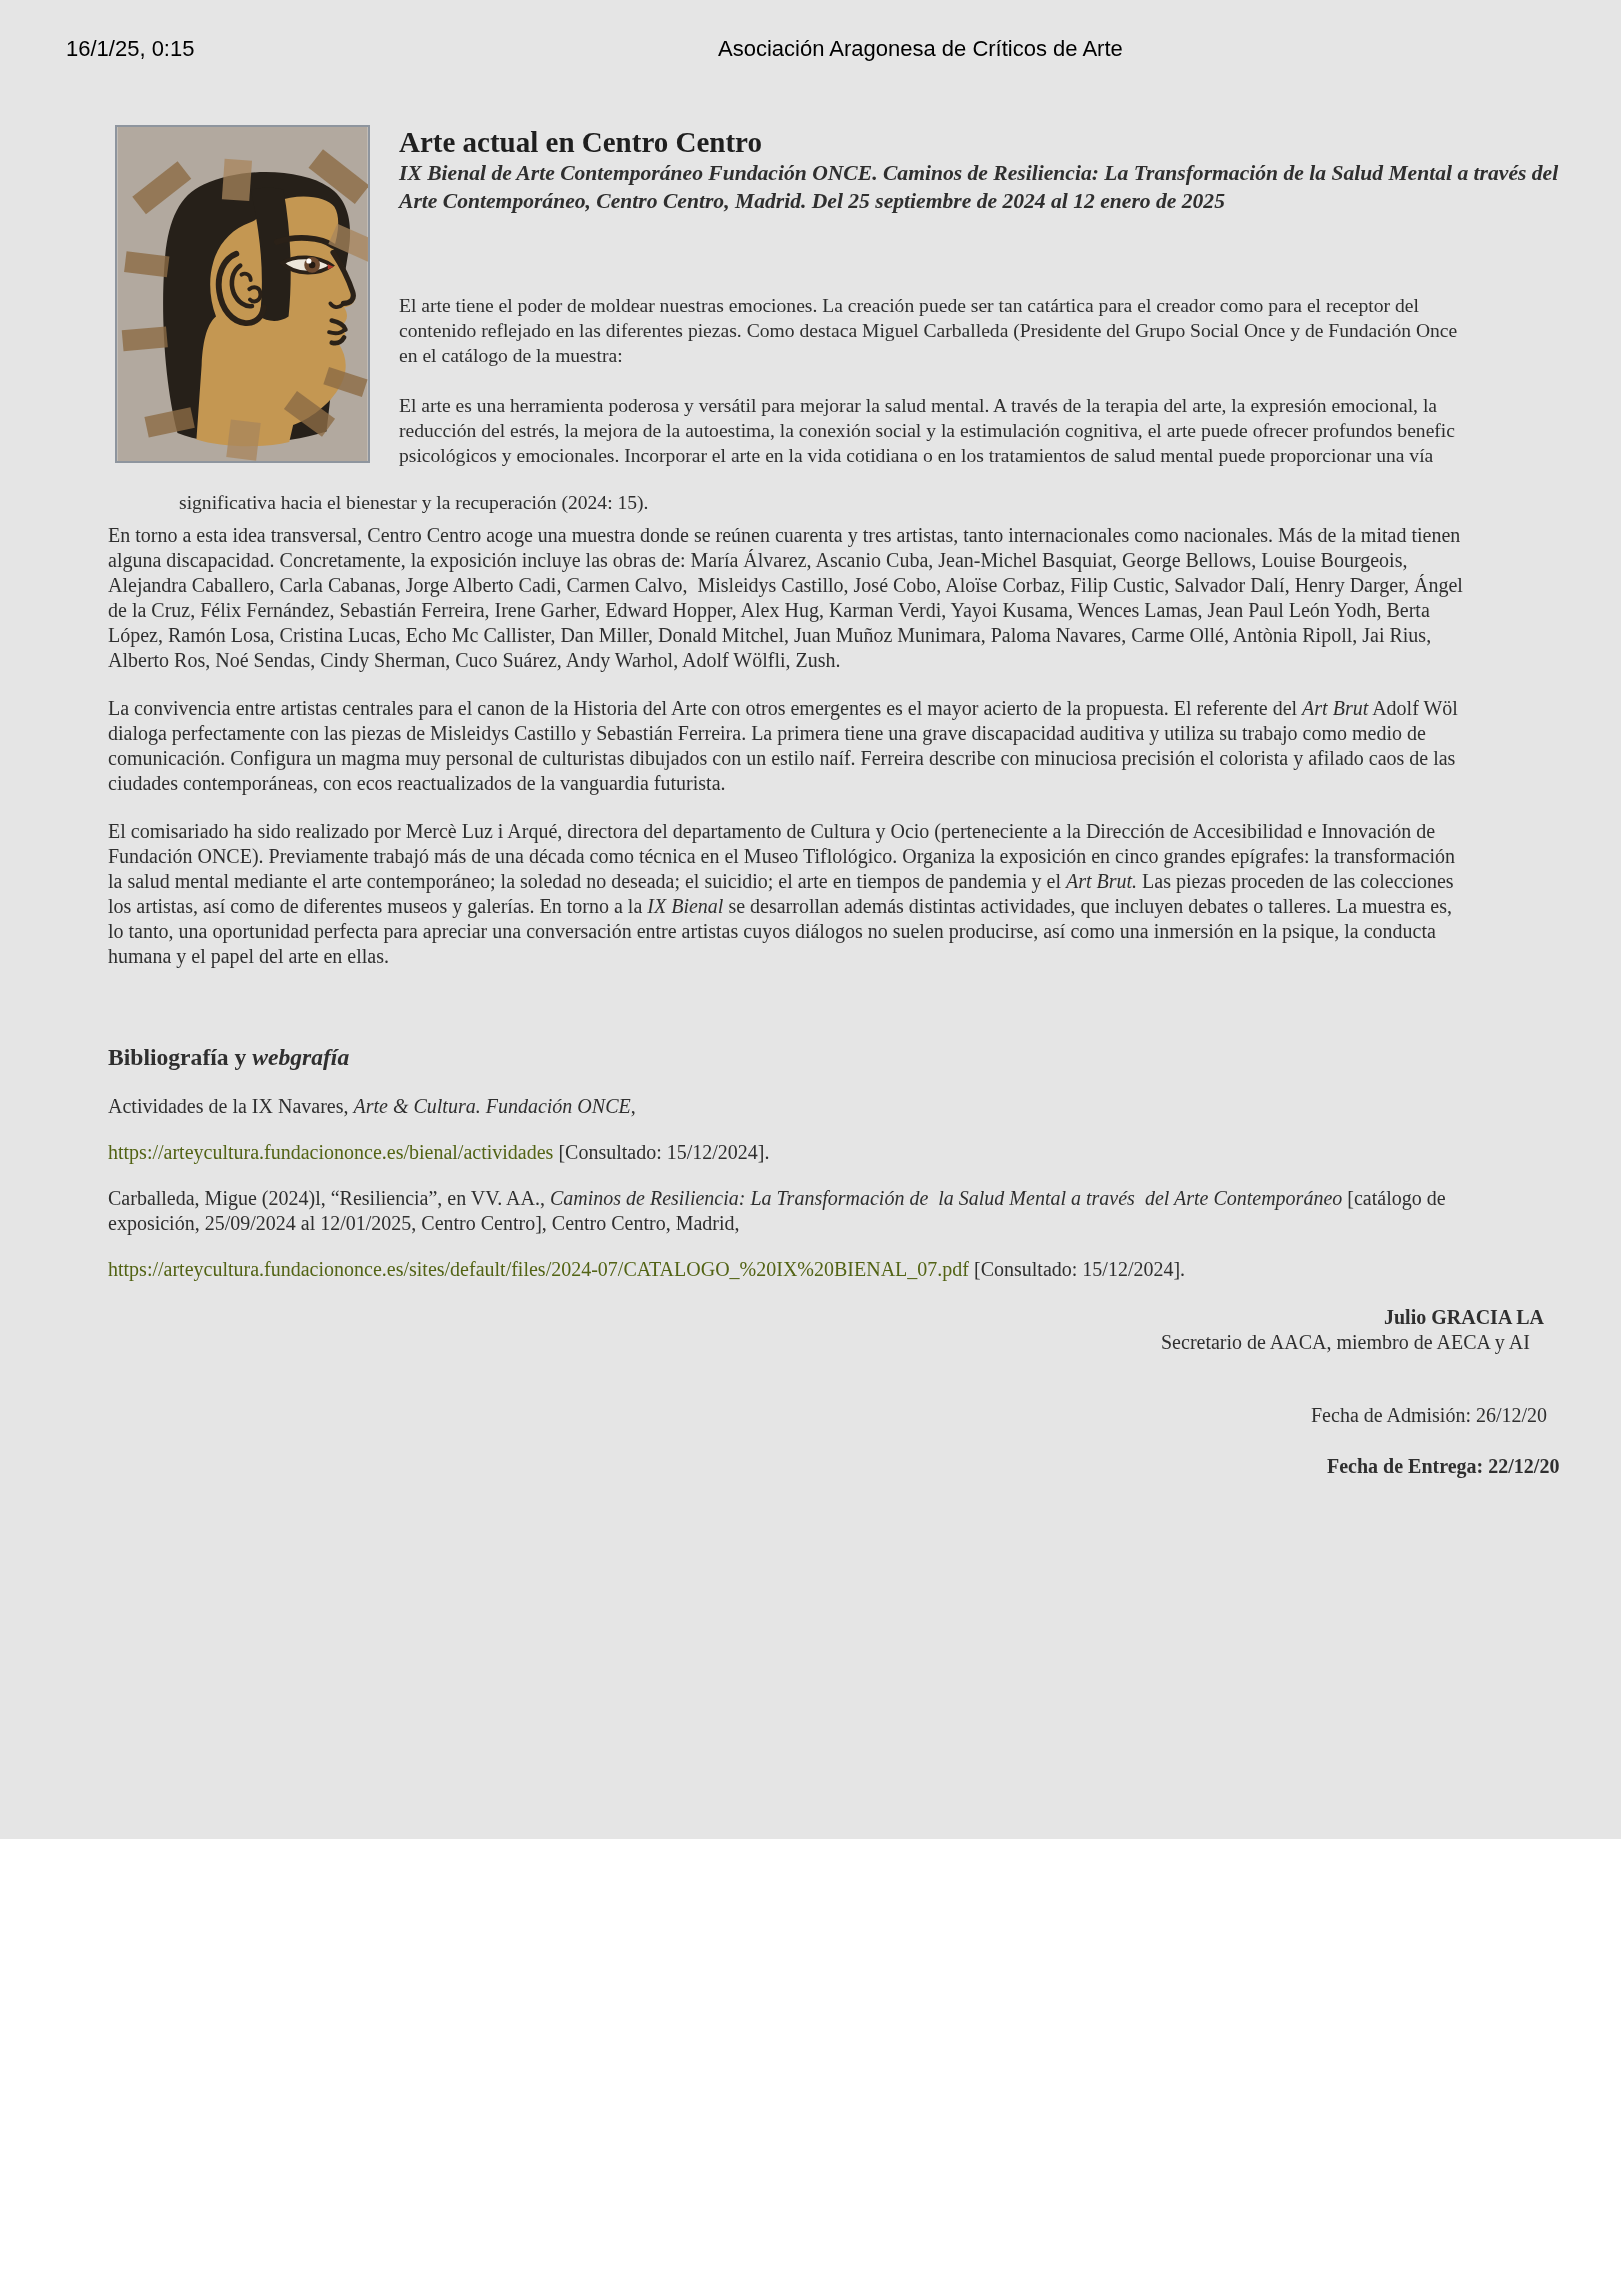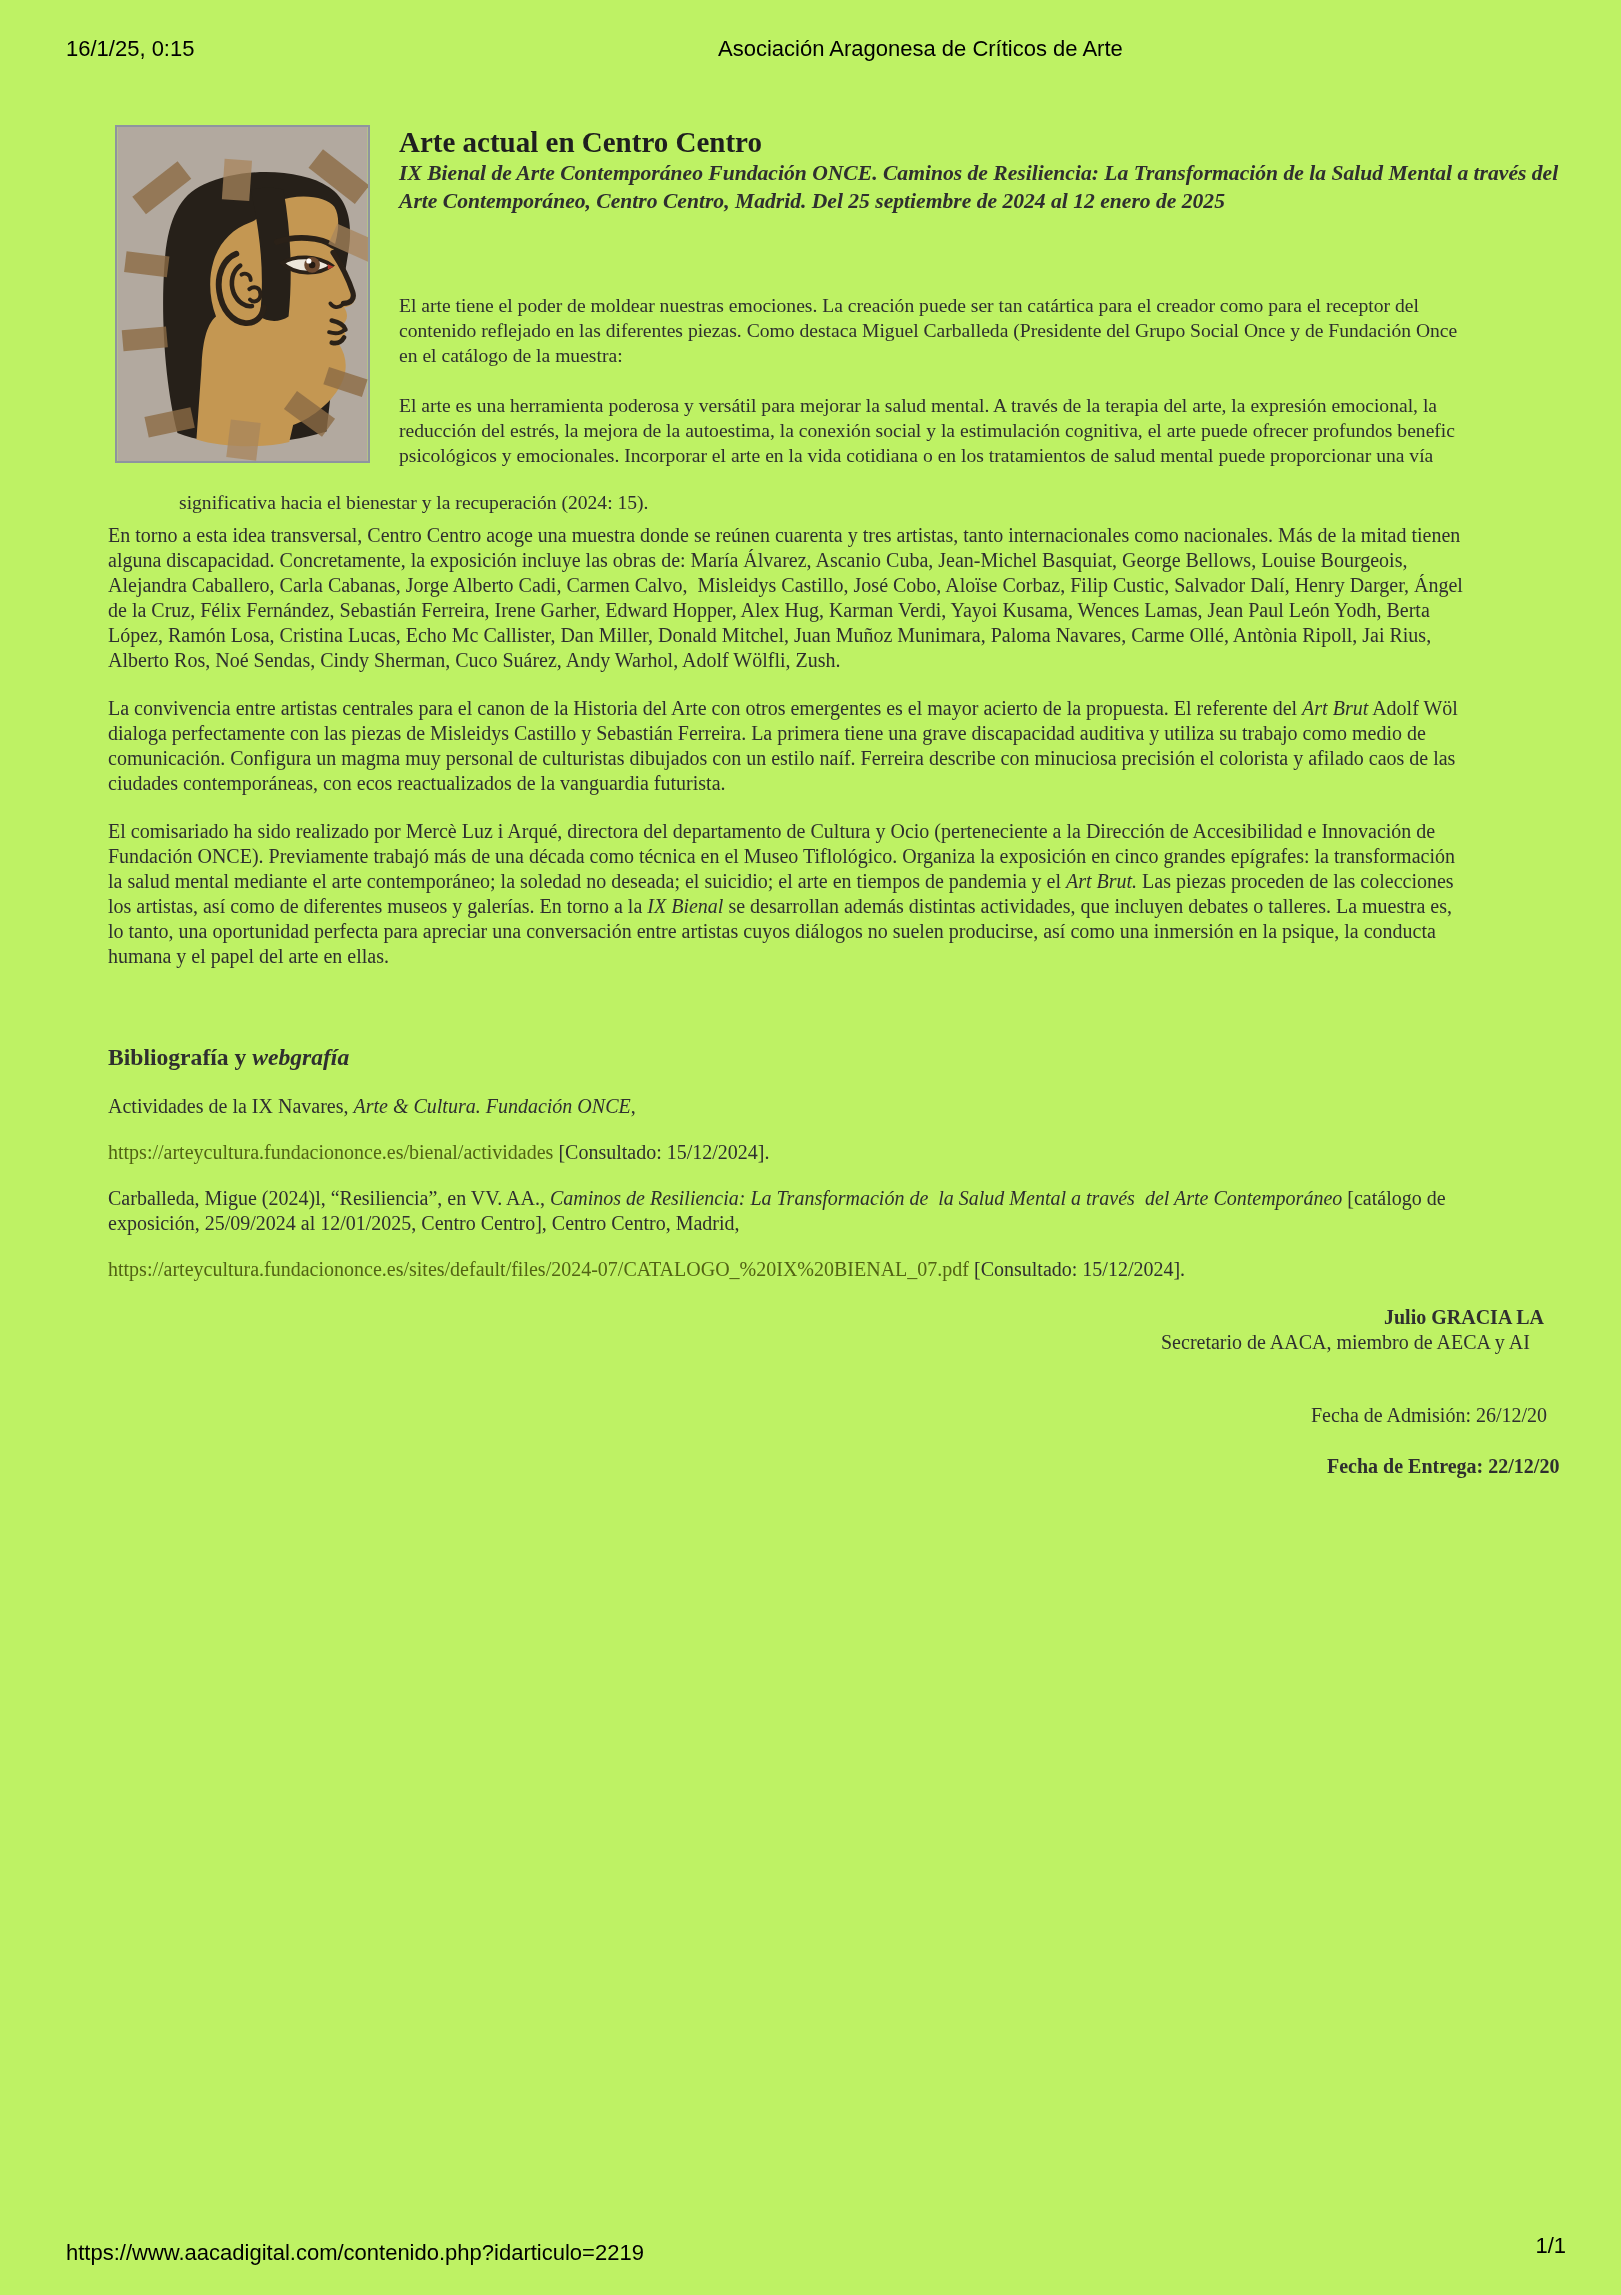--- a/index.html
+++ b/index.html
@@ -1,16 +1,16 @@
 <!DOCTYPE html>
 <html style="--link: #526314; --text: #2f2f2f; --header_text: #000000; --wall: #b2a99f; --hair: #262019; --face: #c49752; --tape: #8c6b45; --outline: #2a2118; --border: #8e959e; --iris: #6d4a30; --eye_white: #ece6da; --accent_red: #b23527;font-size:10.5px"><head>
 <meta charset="utf-8">
 <style>
   html,body{margin:0;padding:0;background:#ffffff;}
-  .page{position:relative;width:1622px;height:2295px;background:#bef264;overflow:hidden;
+  .page{position:relative;width:1622px;height:1839px;background:#e5e5e5;overflow:hidden;
         font-family:"Liberation Serif", serif;color:var(--text,#2f2f2f);}
   .abs{position:absolute;white-space:pre;}
   .sans{font-family:"Liberation Sans", sans-serif;color:var(--header_text,#000);font-size:22px;}
   .title{font-size:29px;font-weight:bold;color:#1f1f1f;}
   .blk{position:absolute;}
   .ln{height:25px;line-height:25px;font-size:20px;white-space:pre;}
   .sub .ln{height:28px;line-height:28px;font-size:21.6px;font-weight:bold;font-style:italic;}
   .side .ln{font-size:19.6px;}
   .h2 .ln{font-size:23.6px;height:29px;line-height:29px;}
   span.i{font-style:italic;}

